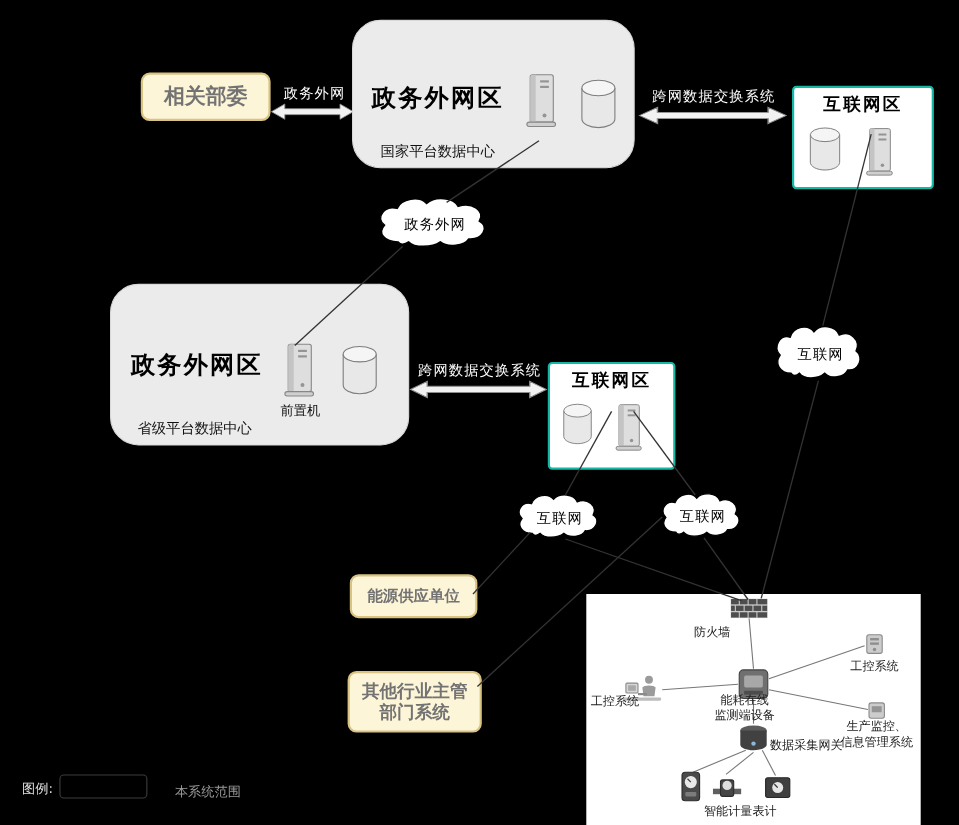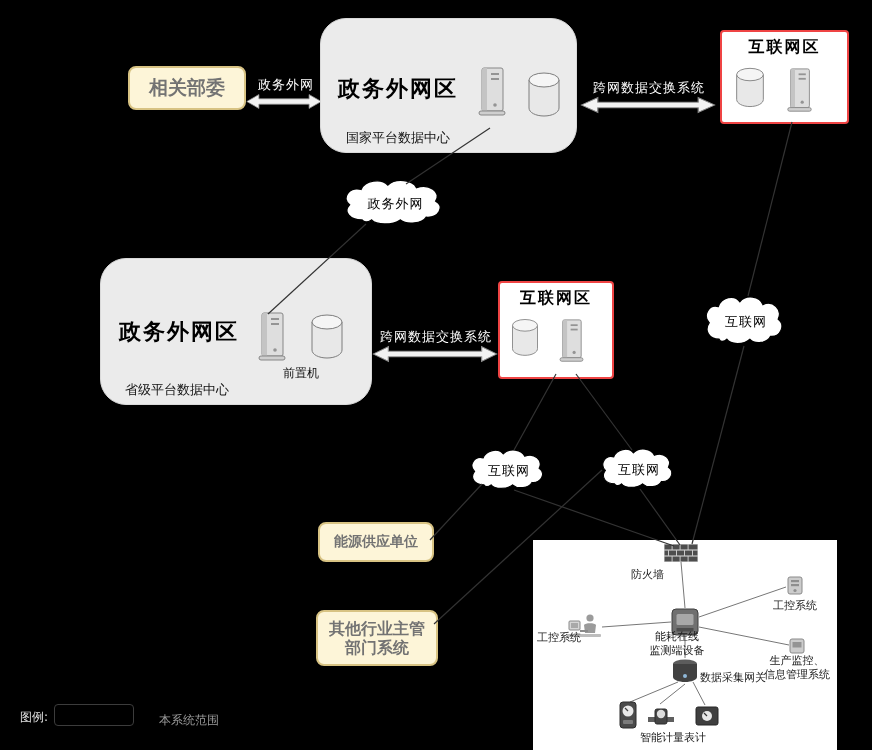--- a/index.html
+++ b/index.html
@@ -4,30 +4,30 @@
 <style>
   html,body{margin:0;padding:0;background:#000;}
   .canvas{position:relative;width:872px;height:750px;background:#000;overflow:hidden;
           font-family:"DejaVu Sans","Liberation Sans",sans-serif;color:#000;}
   .zone{position:absolute;background:#ebebeb;border:1px solid #d9d9d9;border-radius:26px;}
   .zone-title{position:absolute;font-weight:bold;font-size:22px;letter-spacing:2px;white-space:nowrap;color:#000;}
   .zone-caption{position:absolute;font-size:13px;white-space:nowrap;color:#111;}
   .hl{position:absolute;background:#fdf5d8;border:2px solid #d8c383;border-radius:8px;
       display:flex;align-items:center;justify-content:center;text-align:center;
       font-weight:bold;color:#737373;}
-  .netbox{position:absolute;background:#fff;border:2px solid #ef4444;border-radius:4px;}
+  .netbox{position:absolute;background:#fff;border:2px solid #14b8a6;border-radius:4px;margin-top:48px;}
   .netbox-title{font-weight:bold;font-size:16px;text-align:center;margin-top:5px;letter-spacing:2px;color:#000;}
   .wlabel{position:absolute;color:#fff;font-size:13px;letter-spacing:1px;text-align:center;white-space:nowrap;}
   .cloud{position:absolute;}
   .cloud svg{position:absolute;inset:0;width:100%;height:100%;}
   .cloud-label{position:absolute;inset:0;display:flex;align-items:center;justify-content:center;
                font-size:13px;padding-top:4px;color:#000;letter-spacing:1px;}
   .icon{position:absolute;}
   .icon svg{width:100%;height:100%;display:block;}
-  .small-label{position:absolute;font-size:12px;color:#111;white-space:nowrap;margin-left:28px;}
+  .small-label{position:absolute;font-size:12px;color:#111;white-space:nowrap;}
   .panel{position:absolute;background:#ffffff;}
   .plabel{position:absolute;font-size:11px;color:#1b1b1b;white-space:nowrap;}
   .pblock{position:absolute;font-size:11px;color:#1b1b1b;text-align:center;line-height:14px;}
   .overlay{position:absolute;inset:0;width:872px;height:750px;pointer-events:none;}
   .legend-swatch{position:absolute;border:1px solid #3c3c3c;border-radius:4px;background:transparent;}
   .legend-title{position:absolute;font-size:12px;color:#e0e0e0;}
   .legend-text{position:absolute;font-size:12px;color:#9a9a9a;margin-left:19px;}
   .arrow{position:absolute;}
   .arrow svg{width:100%;height:100%;display:block;}
 </style>

